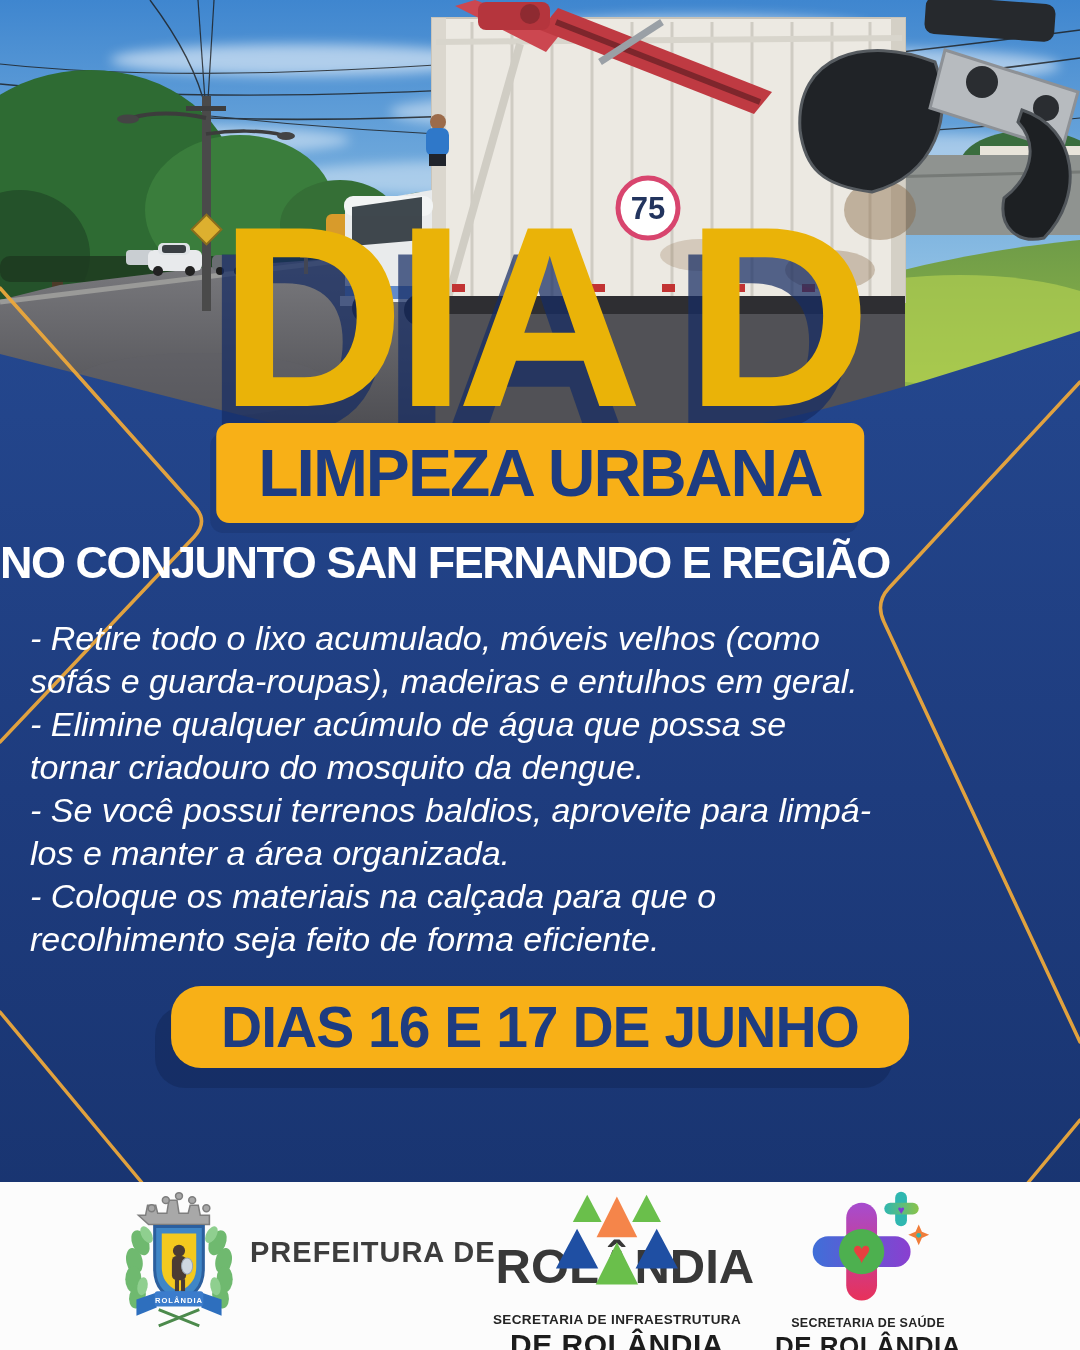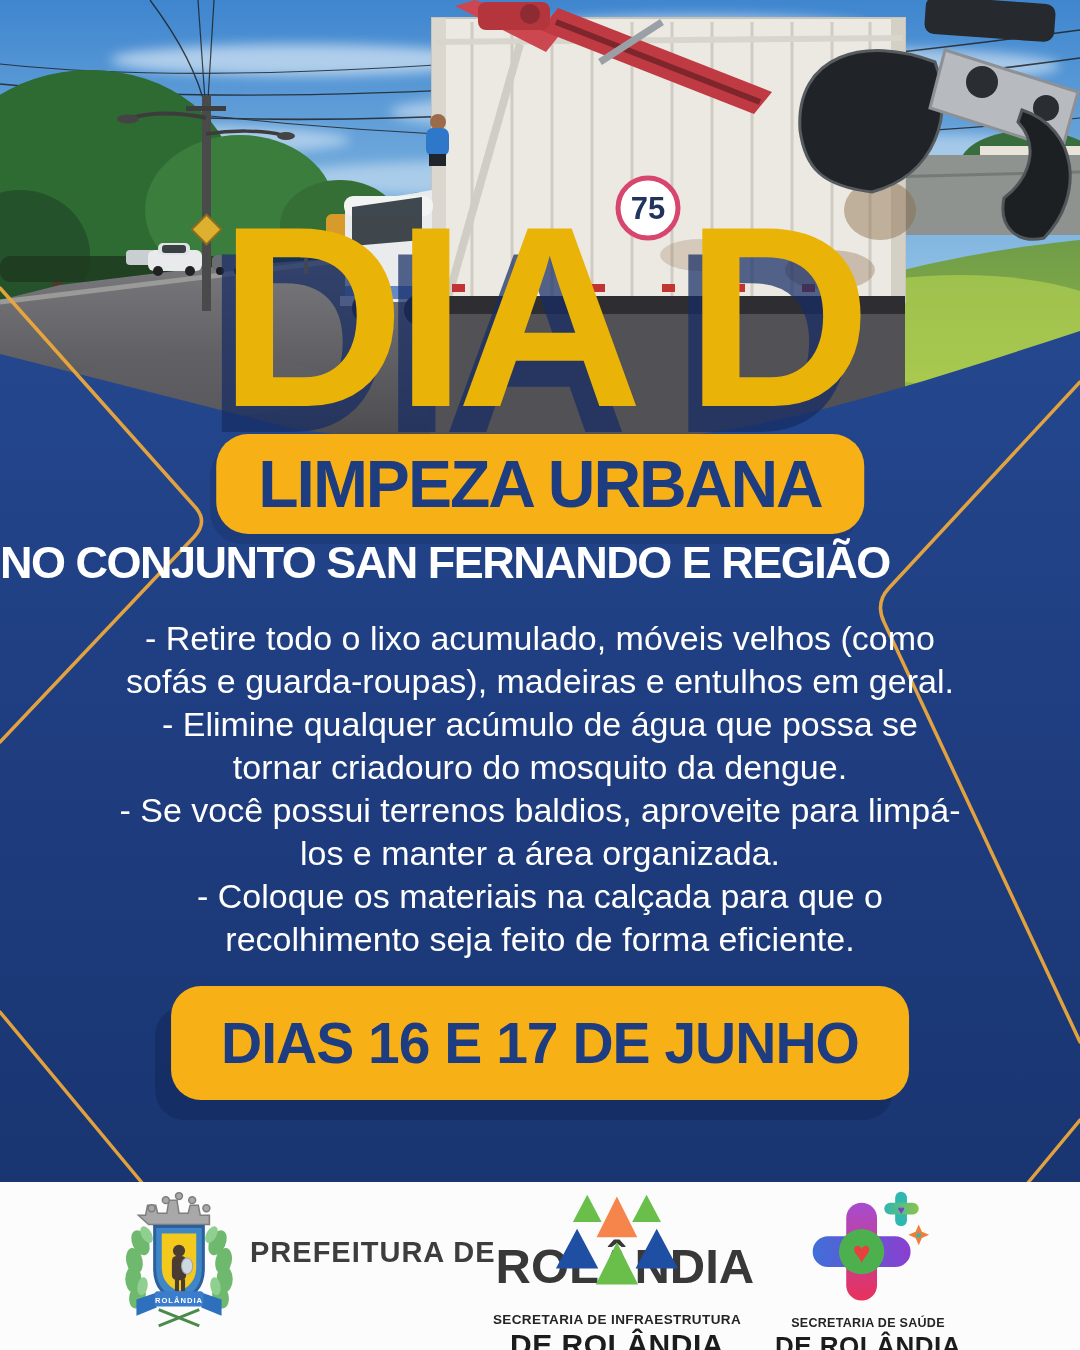--- a/index.html
+++ b/index.html
@@ -14,36 +14,36 @@
     font-size:258px;font-weight:bold;color:#eab308;letter-spacing:-10px;
     line-height:0.94;text-shadow:-14px 26px 0 rgba(22,45,100,0.72);
     z-index:3;white-space:nowrap;
   }
   .pill{
     position:absolute;left:50%;transform:translateX(-50%);
     background:#F8B017;color:#1E3C80;font-weight:bold;text-align:center;
     z-index:4;white-space:nowrap;
   }
   .pill-limpeza{
-    top:434px;font-size:66px;letter-spacing:-2px;padding:12px 42px;
-    border-radius:32px;box-shadow:-6px 10px 0 rgba(22,45,100,0.35);
+    top:423px;font-size:66px;letter-spacing:-2px;padding:12px 42px;
+    border-radius:13px;box-shadow:-6px 10px 0 rgba(22,45,100,0.35);
   }
   .pill-date{
-    top:986px;font-size:57px;letter-spacing:-1px;padding:24px 50px;
+    top:986px;font-size:57px;letter-spacing:-1px;padding:8px 50px;
     border-radius:30px;box-shadow:-16px 20px 0 rgba(18,40,90,0.55);
   }
   .location-heading{
     position:absolute;top:537px;left:0;width:100%;text-align:left;
     color:#ffffff;font-size:45px;font-weight:bold;letter-spacing:-1.5px;
     z-index:4;margin:0;white-space:nowrap;
   }
   .bullets{
     position:absolute;top:617px;left:50%;transform:translateX(-50%);
-    width:1020px;text-align:center;color:#ffffff;font-size:34px;
-    line-height:43px;z-index:4;
+    width:1020px;color:#ffffff;font-size:34px;
+    line-height:43px;z-index:4;font-style:italic;
   }
   .bullets div{white-space:nowrap;}
   .footer{
     position:absolute;left:0;top:1182px;width:1080px;height:168px;
     background:#fcfcfc;z-index:6;
   }
   .logo-pref{position:absolute;left:118px;top:8px;display:flex;align-items:center;gap:10px;}
   .pref-text{display:flex;justify-content:center;margin-top:2px;}
   .pref-line1{font-size:29px;font-weight:bold;color:#3d3d3d;letter-spacing:1px;}
   .pref-line2{font-size:49px;font-weight:bold;color:#383838;letter-spacing:0px;margin-top:2px;}

